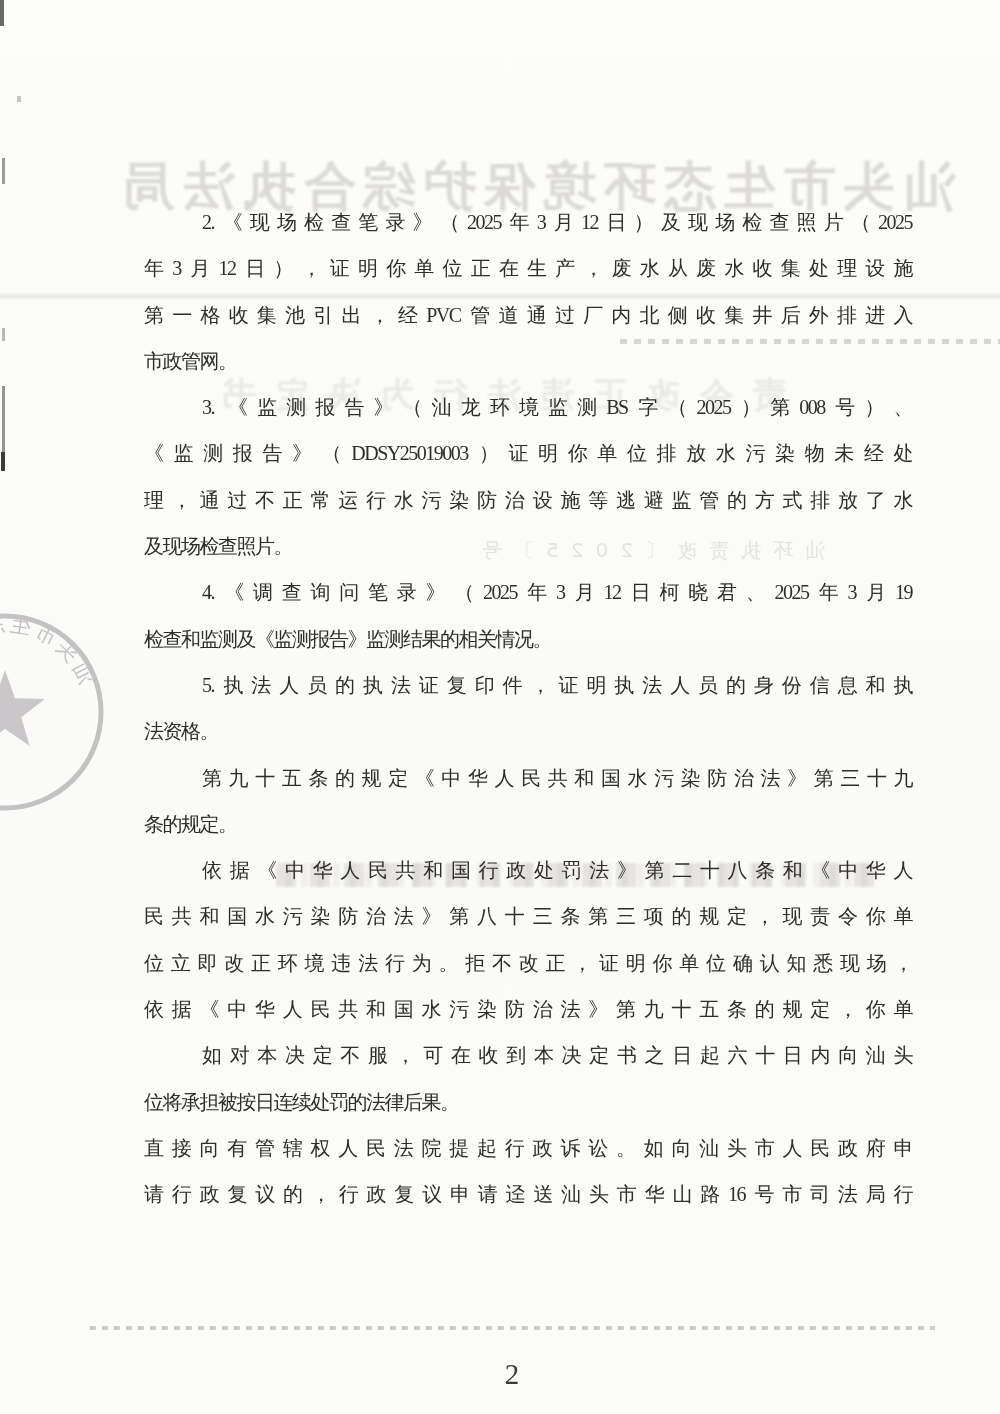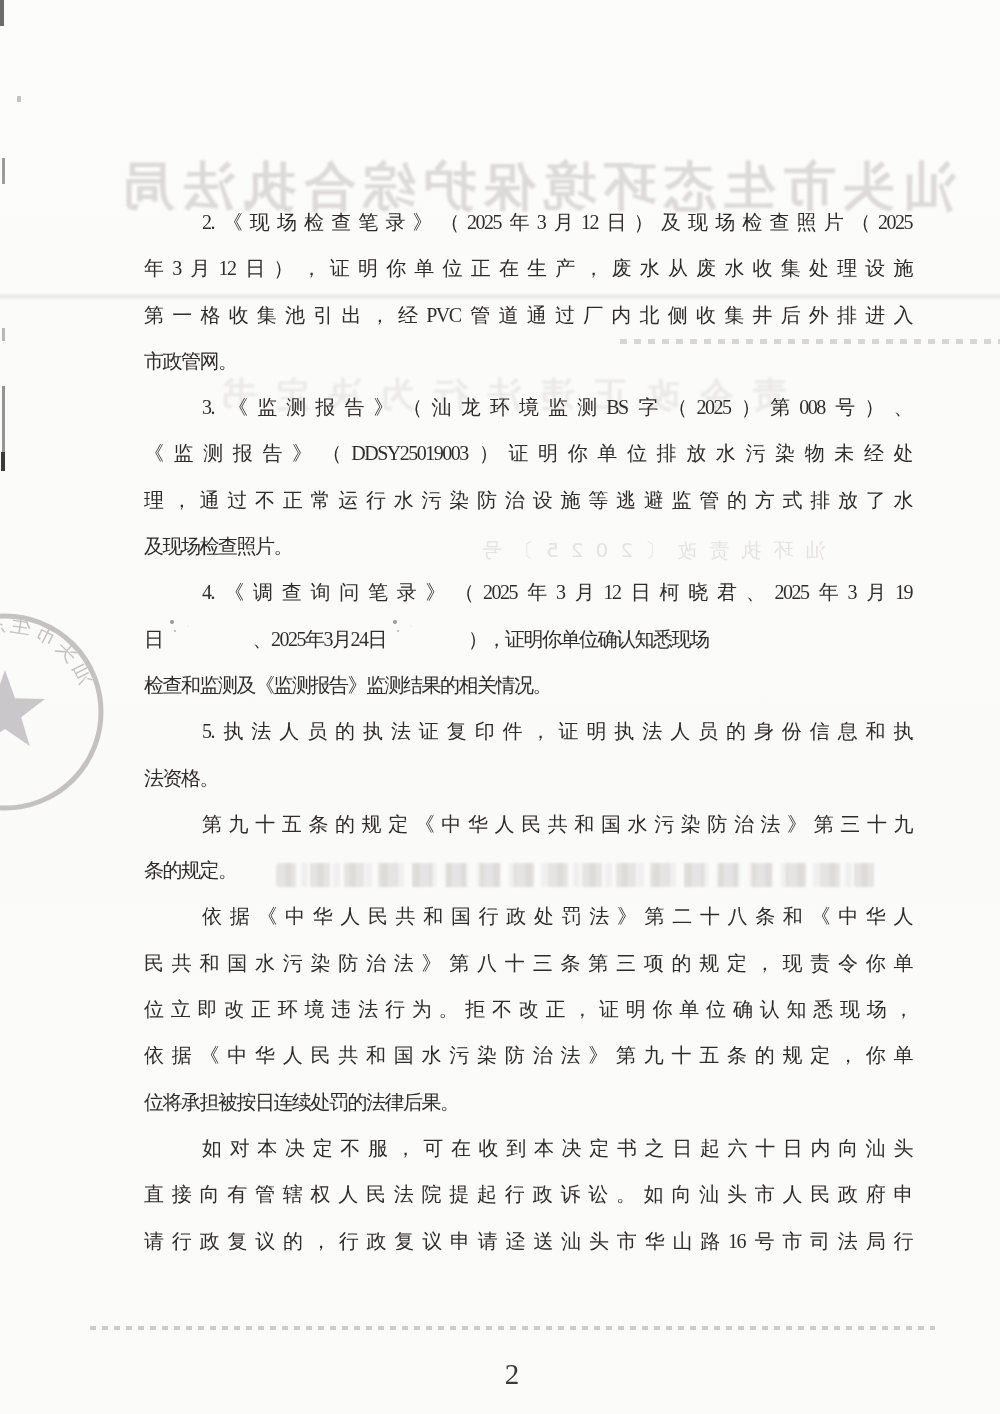--- a/index.html
+++ b/index.html
@@ -97,32 +97,31 @@
   <div class="text-block">
       <div class="line fill indent"><span>2.《现场检查笔录》（2025年3月12日）及现场检查照片（2025</span></div>
       <div class="line fill"><span>年3月12日），证明你单位正在生产，废水从废水收集处理设施</span></div>
       <div class="line fill"><span>第一格收集池引出，经PVC管道通过厂内北侧收集井后外排进入</span></div>
       <div class="line"><span>市政管网。</span></div>
       <div class="line fill indent"><span>3. 《监测报告》（汕龙环境监测BS字（2025）第008号）、</span></div>
       <div class="line fill"><span>《监测报告》（DDSY25019003）证明你单位排放水污染物未经处</span></div>
       <div class="line fill"><span>理，通过不正常运行水污染防治设施等逃避监管的方式排放了水</span></div>
       <div class="line"><span>及现场检查照片。</span></div>
       <div class="line fill indent"><span>4.《调查询问笔录》（2025年3月12日柯晓君、2025年3月19</span></div>
-      <div class="line"><span>日</span><span class="redaction-gap" style="width: 90px;"></span><span>、2025年3月24日</span><span class="redaction-gap" style="width: 82px;"></span><span>），证明你单位确认知悉现场</span></div>
       <div class="line"><span>检查和监测及《监测报告》监测结果的相关情况。</span></div>
       <div class="line fill indent"><span>5.执法人员的执法证复印件，证明执法人员的身份信息和执</span></div>
       <div class="line"><span>法资格。</span></div>
       <div class="line fill indent"><span>第九十五条的规定《中华人民共和国水污染防治法》第三十九</span></div>
       <div class="line"><span>条的规定。</span></div>
       <div class="line fill indent"><span>依据《中华人民共和国行政处罚法》第二十八条和《中华人</span></div>
       <div class="line fill"><span>民共和国水污染防治法》第八十三条第三项的规定，现责令你单</span></div>
       <div class="line fill"><span>位立即改正环境违法行为。拒不改正，证明你单位确认知悉现场，</span></div>
       <div class="line fill"><span>依据《中华人民共和国水污染防治法》第九十五条的规定，你单</span></div>
+      <div class="line fill indent"><span>如对本决定不服，可在收到本决定书之日起六十日内向汕头</span></div>
       <div class="line"><span>位将承担被按日连续处罚的法律后果。</span></div>
-      <div class="line fill indent"><span>如对本决定不服，可在收到本决定书之日起六十日内向汕头</span></div>
       <div class="line fill"><span>直接向有管辖权人民法院提起行政诉讼。如向汕头市人民政府申</span></div>
       <div class="line fill"><span>请行政复议的，行政复议申请迳送汕头市华山路16号市司法局行</span></div>
     </div>
 
   <div class="page-number">2</div>
 
   <div class="streak s1"></div>
   <div class="streak s2"></div>
   <div class="streak s3"></div>
   <div class="edge-mark em1"></div>

